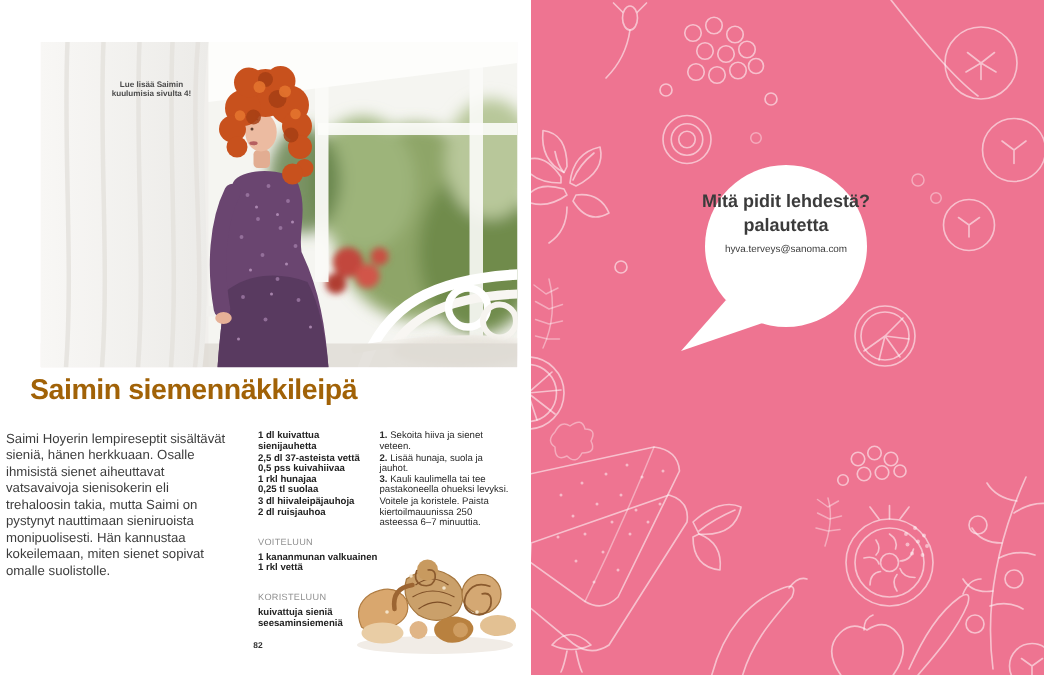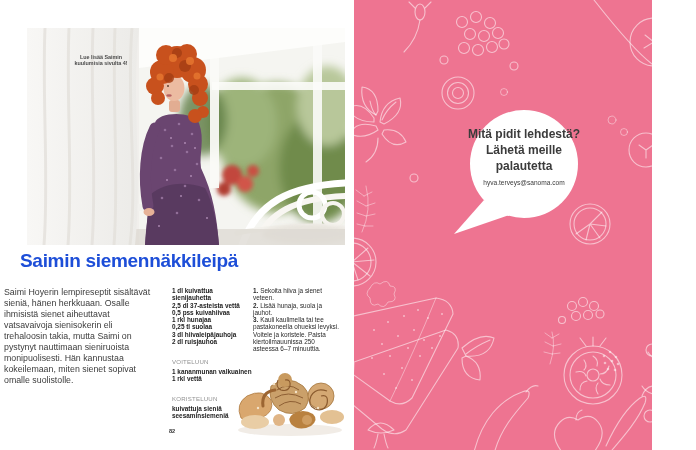--- a/index.html
+++ b/index.html
@@ -7,37 +7,37 @@
   body { font-family:"Liberation Sans", sans-serif; }
   .spread { position:relative; width:696px; height:450px; background:#ffffff; overflow:hidden; }
 
   
   .page-left { position:absolute; left:0; top:0; width:354px; height:450px; background:#ffffff; }
   .hero-photo { position:absolute; left:27px; top:28px; width:318px; height:217px; overflow:hidden; }
   .hero-photo svg { display:block; width:100%; height:100%; }
   .photo-caption { position:absolute; left:46px; top:26px; width:56px;
     font-size:5.4px; line-height:6.4px; color:#4a4a4a; text-align:center; font-weight:bold; }
   .recipe-title { position:absolute; left:20px; top:250px; width:320px;
-    font-size:19px; font-weight:800; letter-spacing:-0.3px; color:#1d4ed8; }
+    font-size:19px; font-weight:800; letter-spacing:-0.3px; color:#a16207; }
   .recipe-intro { position:absolute; left:4px; top:287px; width:150px;
     font-size:8.8px; line-height:11px; color:#3c3c3c; }
   .ingredients { position:absolute; left:172px; top:287px; width:80px;
     font-size:6.4px; line-height:7.3px; color:#222222; font-weight:bold; }
   .ingredients .subhead { margin-top:13px; margin-bottom:2px; color:#919191; font-weight:normal; font-size:6.1px; letter-spacing:0.2px; }
   .steps { position:absolute; left:253px; top:287px; width:88px;
     font-size:6.4px; line-height:7.3px; color:#2a2a2a; }
   .steps p { margin:0; }
   .steps b { font-weight:800; }
   .mushroom-photo { position:absolute; left:233px; top:356px; width:115px; height:82px; }
   .mushroom-photo svg { display:block; width:100%; height:100%; }
   .page-number { position:absolute; left:160px; top:428px; width:24px; text-align:center;
     font-size:5.6px; font-weight:bold; color:#333333; }
 
   
-  .page-right { position:absolute; left:354px; top:0; width:298px; height:450px; background:#ee7491; overflow:hidden; }
+  .page-right { position:absolute; left:354px; top:0; width:342px; height:450px; background:#ee7491; overflow:hidden; }
   .doodles { position:absolute; left:0; top:0; width:342px; height:450px; }
   .dd { fill:none; stroke:rgba(255,255,255,0.55); stroke-width:1.1; stroke-linecap:round; stroke-linejoin:round; }
   .dd2 { fill:none; stroke:rgba(255,255,255,0.4); stroke-width:1; stroke-linecap:round; stroke-linejoin:round; }
   .dot { fill:rgba(255,255,255,0.5); stroke:none; }
   .bubble { position:absolute; left:0; top:0; width:342px; height:450px; pointer-events:none; }
   .bubble svg { position:absolute; left:0; top:0; width:342px; height:450px; }
   .bubble-text { position:absolute; left:86px; top:126px; width:168px; text-align:center; }
   .bubble-line { font-size:12px; line-height:16px; font-weight:800; color:#3b3b3b; }
   .bubble-email { margin-top:5px; font-size:6.6px; color:#3b3b3b; }
 </style>
@@ -401,20 +401,19 @@
       </g>
     </svg>
 
     <div class="bubble">
       <svg viewBox="0 0 342 450">
         <polygon points="130,200 100,234 158,214" fill="#ffffff"></polygon>
         <circle cx="170" cy="164" r="54" fill="#ffffff"></circle>
       </svg>
       <div class="bubble-text">
         <div class="bubble-line">Mitä pidit lehdestä?</div>
-        <div class="bubble-line">Lähetä meille</div>
         <div class="bubble-line">palautetta</div>
         <div class="bubble-email">hyva.terveys@sanoma.com</div>
       </div>
     </div>
 
   </section>
 </div>
 
 </body></html>

